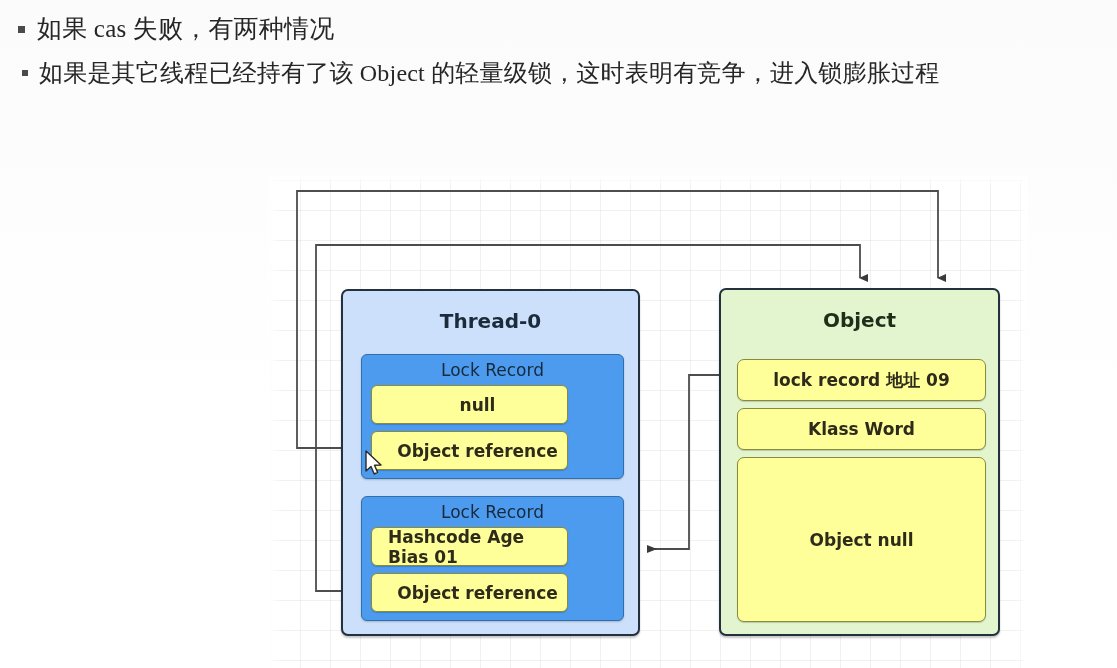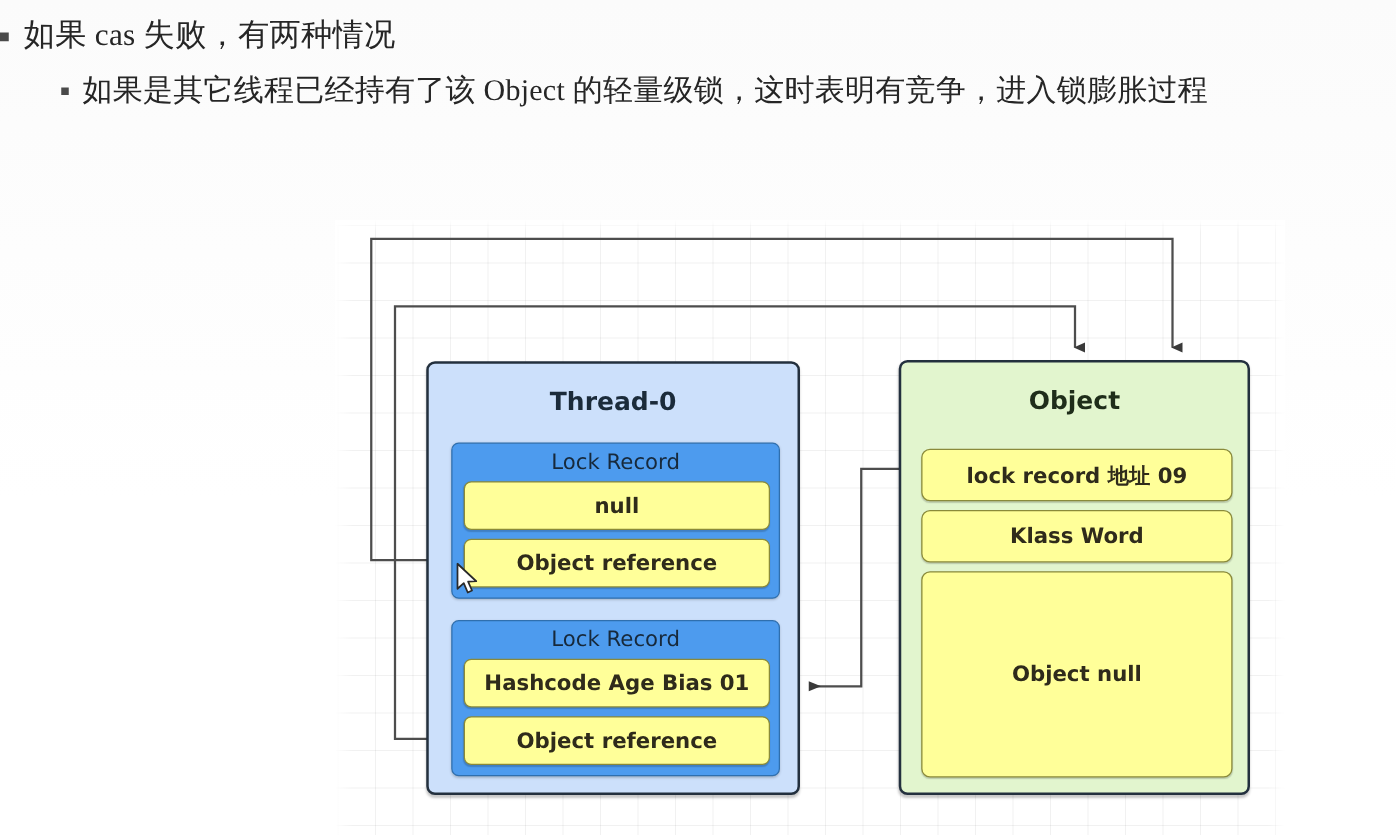--- a/index.html
+++ b/index.html
@@ -23,22 +23,22 @@
     position: absolute;
     left: 0; top: 0;
     width: 1117px;
     padding-top: 8px;
   }
   .bullet-row {
     display: flex;
     align-items: flex-start;
     color: #2b2b2b;
   }
-  .lvl1 { margin-top: 6px; }
-  .lvl2 { padding-left: 49px; margin-top: 14px; }
+  .lvl1 { padding-left: 18px; margin-top: 6px; }
+  .lvl2 { padding-left: 22px; margin-top: 14px; }
 
   .sq {
     flex: 0 0 auto;
     width: 7px; height: 7px;
     background: #4a4a4a;
     margin-top: 12px;
     margin-right: 12px;
   }
   .lvl2 .sq { width: 6px; height: 6px; margin-top: 12px; margin-right: 11px; }
 
@@ -128,33 +128,34 @@
     text-align: center;
     font-family: "DejaVu Sans", "Liberation Sans", sans-serif;
     font-weight: normal;
     font-size: 17px;
     color: #17293b;
   }
 
   .slot {
     position: absolute;
     left: 9px;
-    width: 245px;
+    width: 197px;
     height: 39px;
     background: #ffff99;
     border: 1.5px solid #8a8a3a;
     border-radius: 6px;
     display: flex;
     align-items: center;
     justify-content: center;
     font-family: "DejaVu Sans", "Liberation Sans", sans-serif;
     font-weight: bold;
     font-size: 17px;
     color: #2f2b1b;
     box-shadow: 0 1px 1px rgba(0,0,0,0.18);
+    padding-left: 16px;
   }
   .slot.s1 { top: 30px; }
   .slot.s2 { top: 76px; }
 
   .ofield {
     position: absolute;
     left: 16px;
     width: 249px;
     background: #ffff99;
     border: 1.5px solid #8a8a3a;

